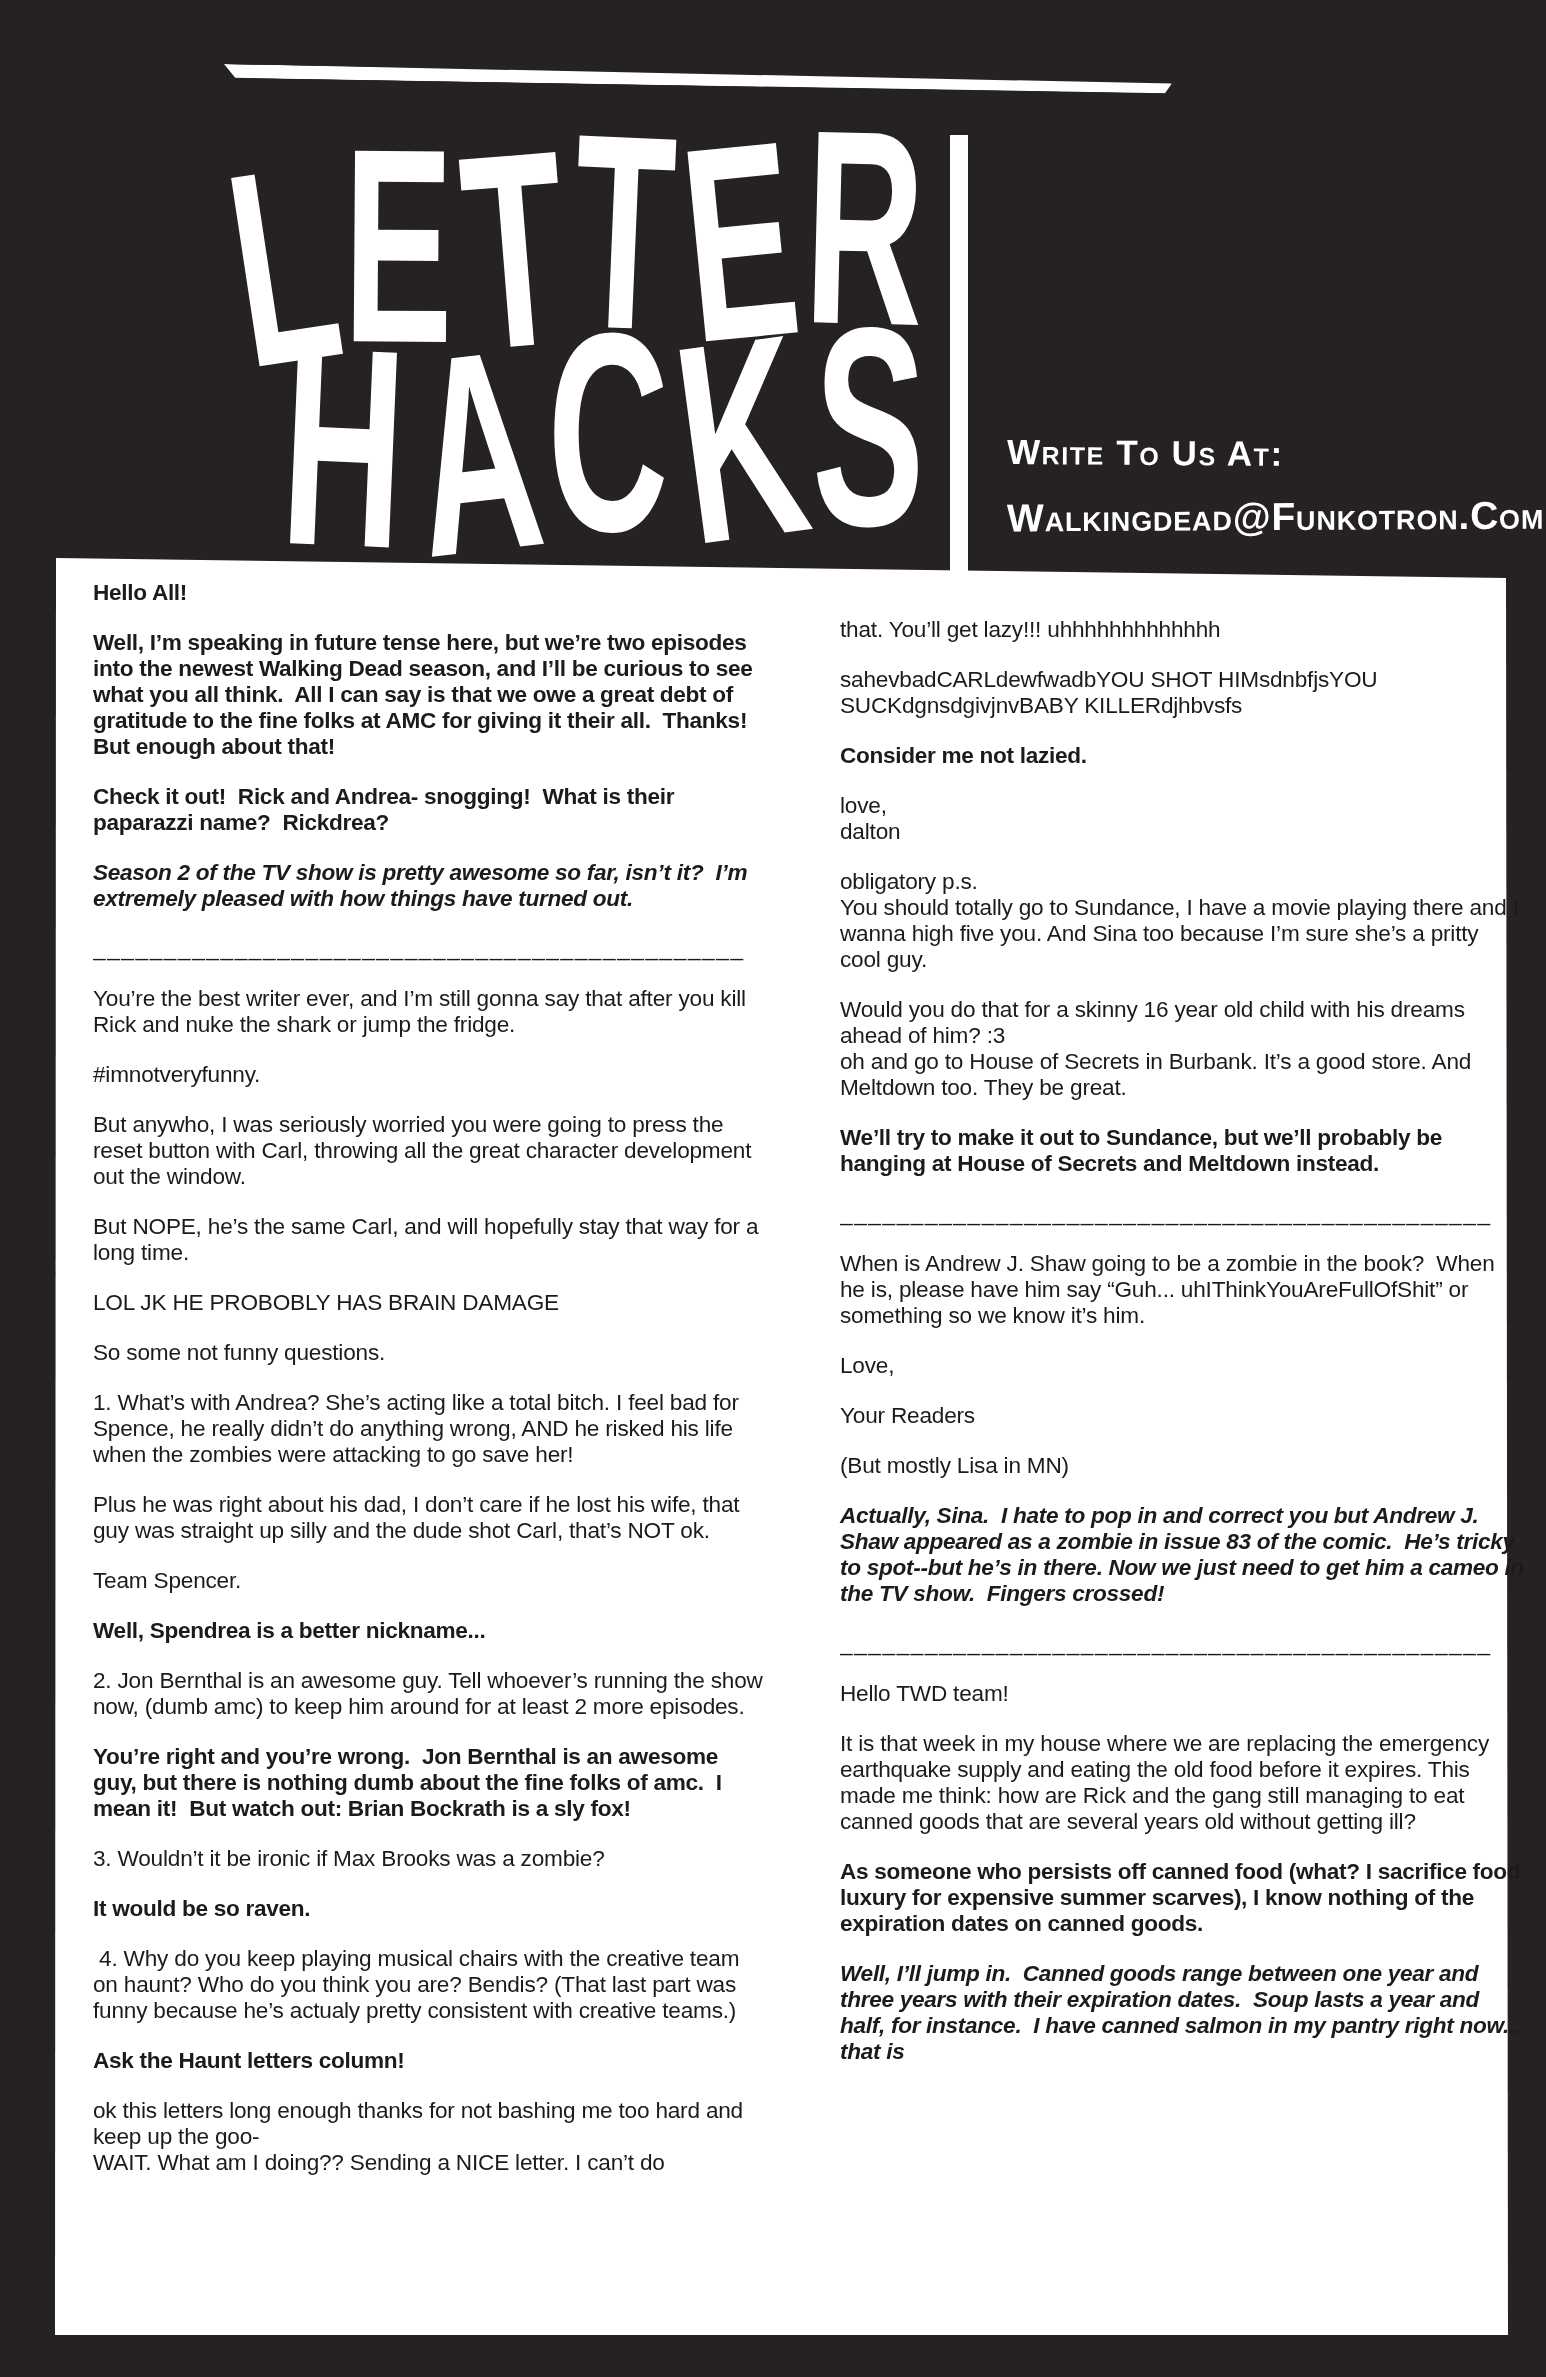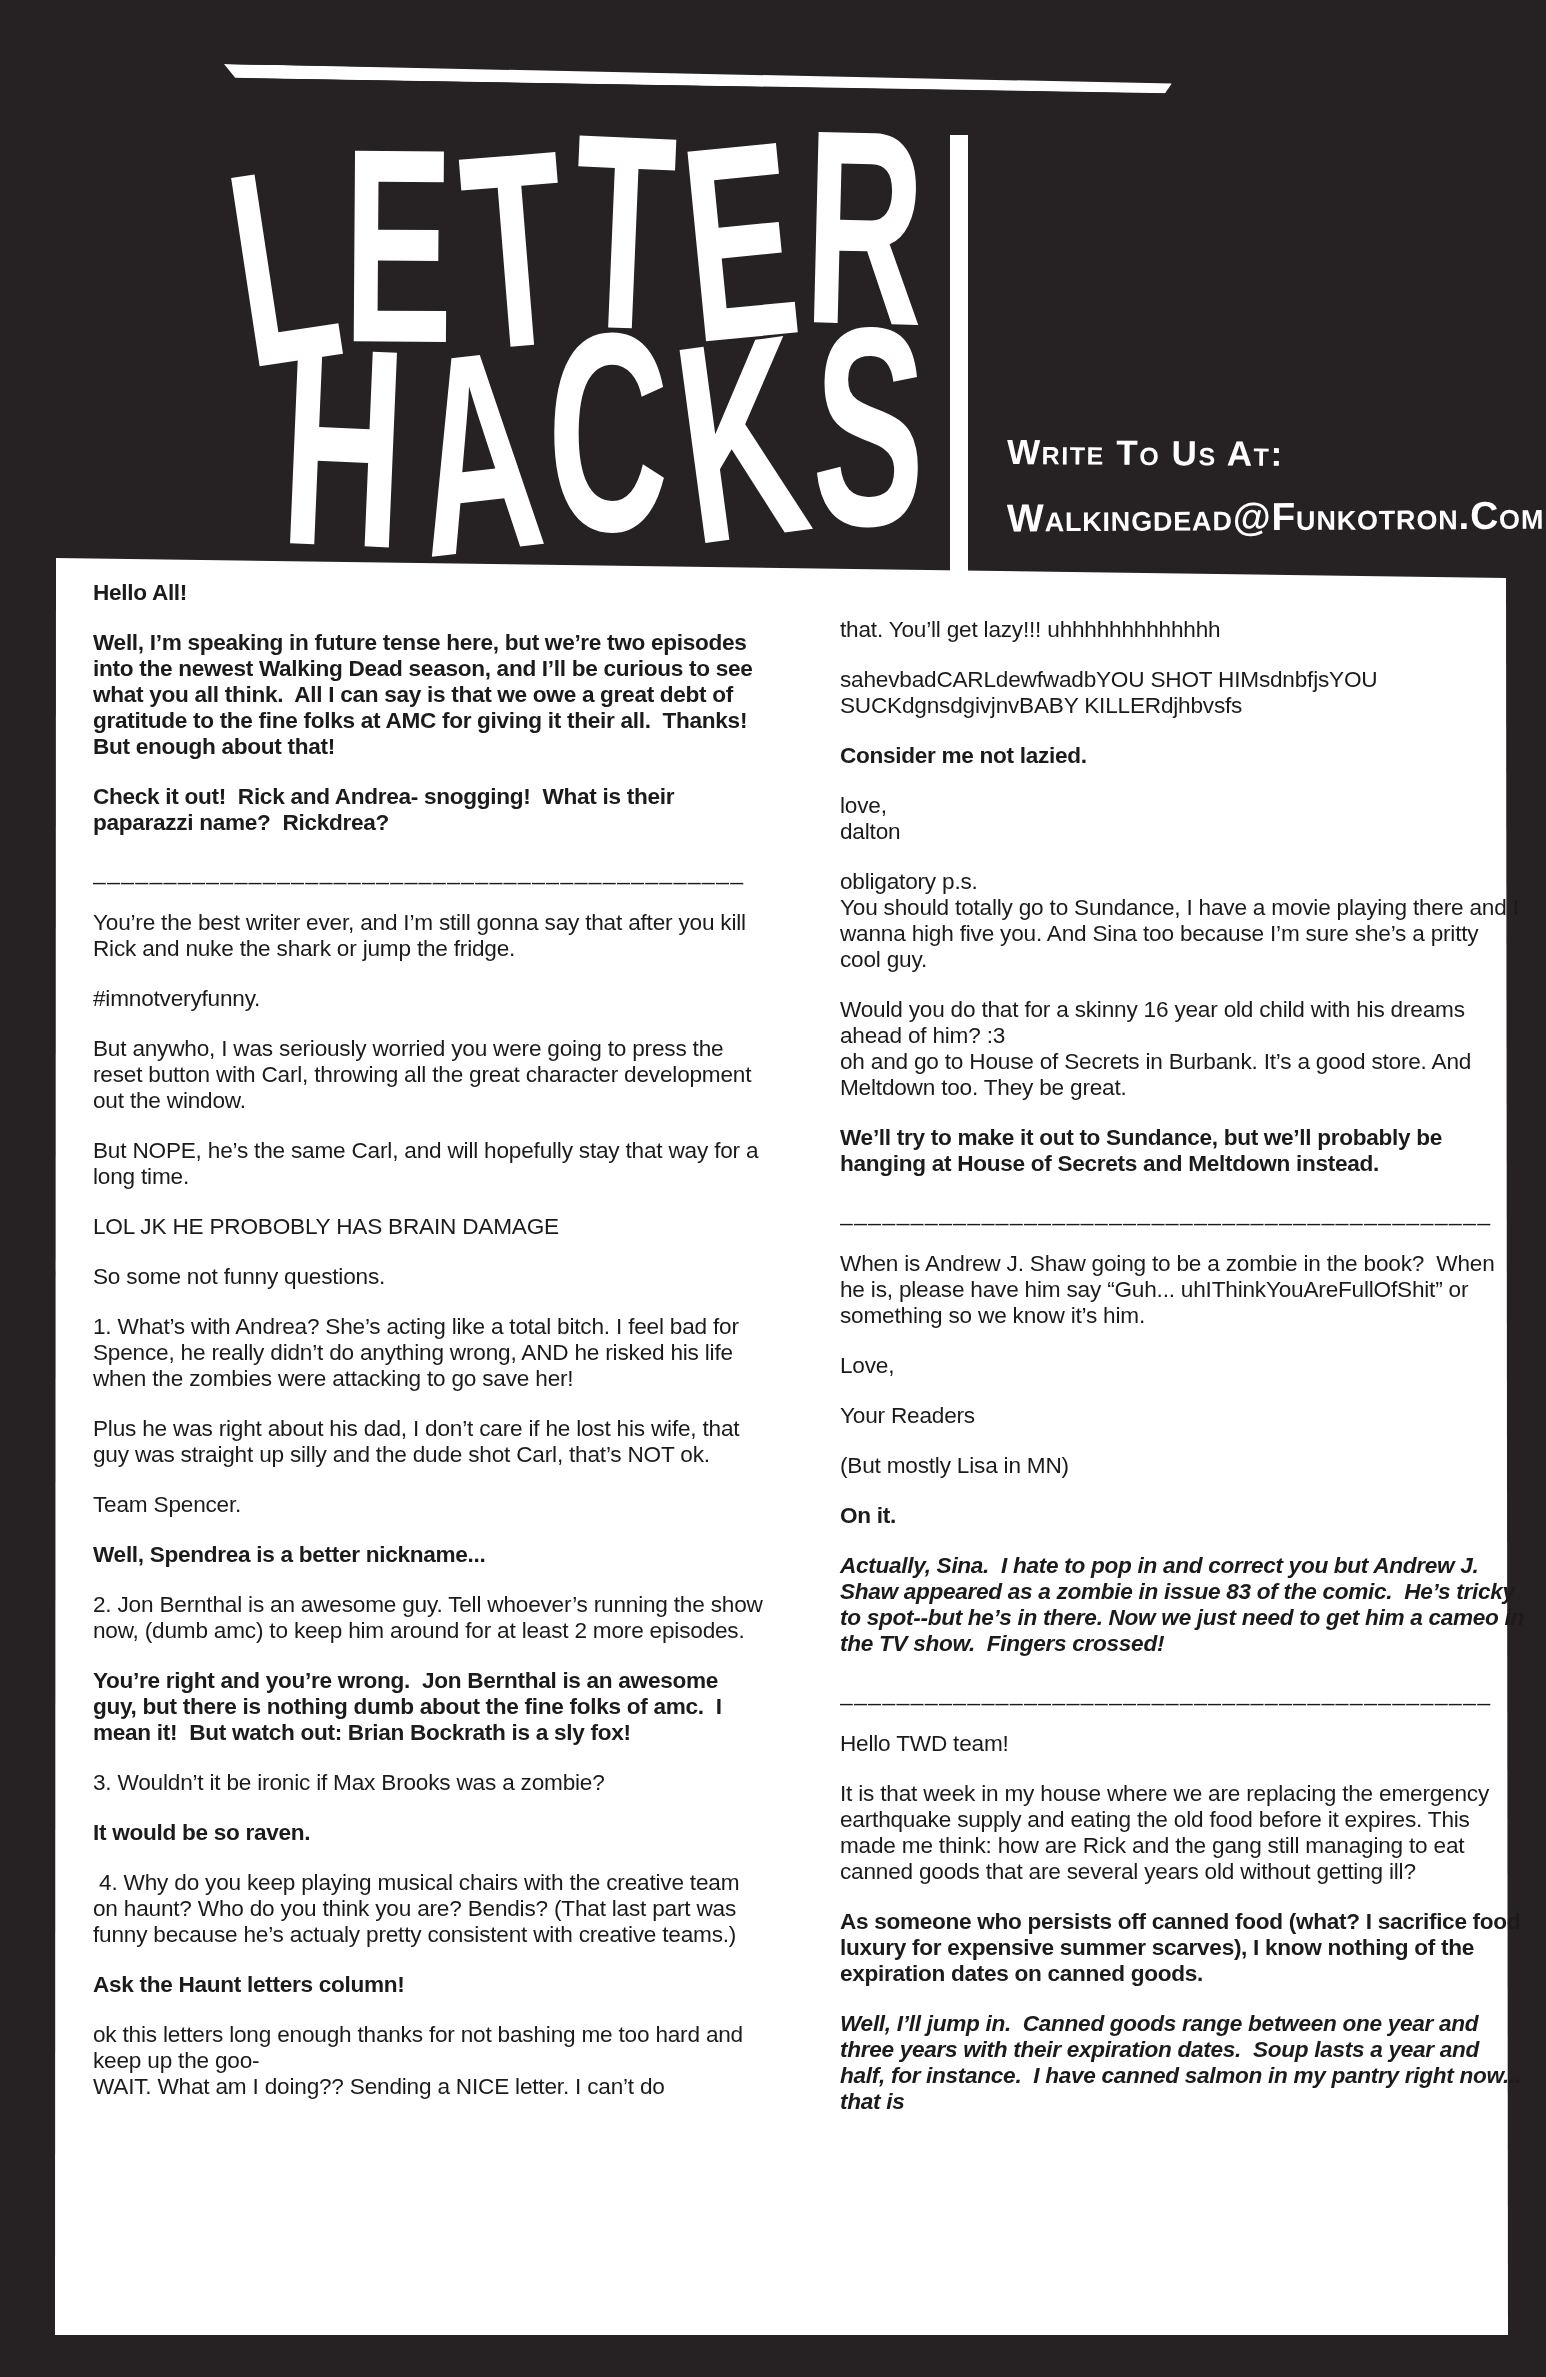--- a/index.html
+++ b/index.html
@@ -65,20 +65,21 @@
 
   <div class="v-bar"></div>
 
   <div class="write-to">Write To Us At:</div>
   <div class="email">Walkingdead@Funkotron.Com</div>
 
   <div class="col col-left" id="col-left">
       <p class="para bold">Hello All!</p>
       <p class="para bold">Well, I’m speaking in future tense here, but we’re two episodes into the newest Walking Dead season, and I’ll be curious to see what you all think.  All I can say is that we owe a great debt of gratitude to the fine folks at AMC for giving it their all.  Thanks!  But enough about that!</p>
       <p class="para bold">Check it out!  Rick and Andrea- snogging!  What is their paparazzi name?  Rickdrea?</p>
+      <p class="para bold-italic">Season 2 of the TV show is pretty awesome so far, isn’t it?  I’m extremely pleased with how things have turned out.</p>
       <p class="para separator">______________________________________________</p>
       <p class="para regular">You’re the best writer ever, and I’m still gonna say that after you kill Rick and nuke the shark or jump the fridge.</p>
       <p class="para regular">#imnotveryfunny.</p>
       <p class="para regular">But anywho, I was seriously worried you were going to press the reset button with Carl, throwing all the great character development out the window.</p>
       <p class="para regular">But NOPE, he’s the same Carl, and will hopefully stay that way for a long time.</p>
       <p class="para regular">LOL JK HE PROBOBLY HAS BRAIN DAMAGE</p>
       <p class="para regular">So some not funny questions.</p>
       <p class="para regular">1. What’s with Andrea? She’s acting like a total bitch. I feel bad for Spence, he really didn’t do anything wrong, AND he risked his life when the zombies were attacking to go save her!</p>
       <p class="para regular">Plus he was right about his dad, I don’t care if he lost his wife, that guy was straight up silly and the dude shot Carl, that’s NOT ok.</p>
       <p class="para regular">Team Spencer.</p>
@@ -101,21 +102,20 @@
       <p class="para regular">obligatory p.s.
 You should totally go to Sundance, I have a movie playing there and I wanna high five you. And Sina too because I’m sure she’s a pritty cool guy.</p>
       <p class="para regular">Would you do that for a skinny 16 year old child with his dreams ahead of him? :3
 oh and go to House of Secrets in Burbank. It’s a good store. And Meltdown too. They be great.</p>
       <p class="para bold">We’ll try to make it out to Sundance, but we’ll probably be hanging at House of Secrets and Meltdown instead.</p>
       <p class="para separator">______________________________________________</p>
       <p class="para regular">When is Andrew J. Shaw going to be a zombie in the book?  When he is, please have him say “Guh... uhIThinkYouAreFullOfShit” or something so we know it’s him.</p>
       <p class="para regular">Love,</p>
       <p class="para regular">Your Readers</p>
       <p class="para regular">(But mostly Lisa in MN)</p>
-      <p class="para bold">On it.</p>
       <p class="para bold-italic">Actually, Sina.  I hate to pop in and correct you but Andrew J. Shaw appeared as a zombie in issue 83 of the comic.  He’s tricky to spot--but he’s in there. Now we just need to get him a cameo in the TV show.  Fingers crossed!</p>
       <p class="para separator">______________________________________________</p>
       <p class="para regular">Hello TWD team!</p>
       <p class="para regular">It is that week in my house where we are replacing the emergency earthquake supply and eating the old food before it expires. This made me think: how are Rick and the gang still managing to eat canned goods that are several years old without getting ill?</p>
       <p class="para bold">As someone who persists off canned food (what? I sacrifice food luxury for expensive summer scarves), I know nothing of the expiration dates on canned goods.</p>
       <p class="para bold-italic">Well, I’ll jump in.  Canned goods range between one year and three years with their expiration dates.  Soup lasts a year and half, for instance.  I have canned salmon in my pantry right now... that is</p>
     </div>
 </div>
 
 

